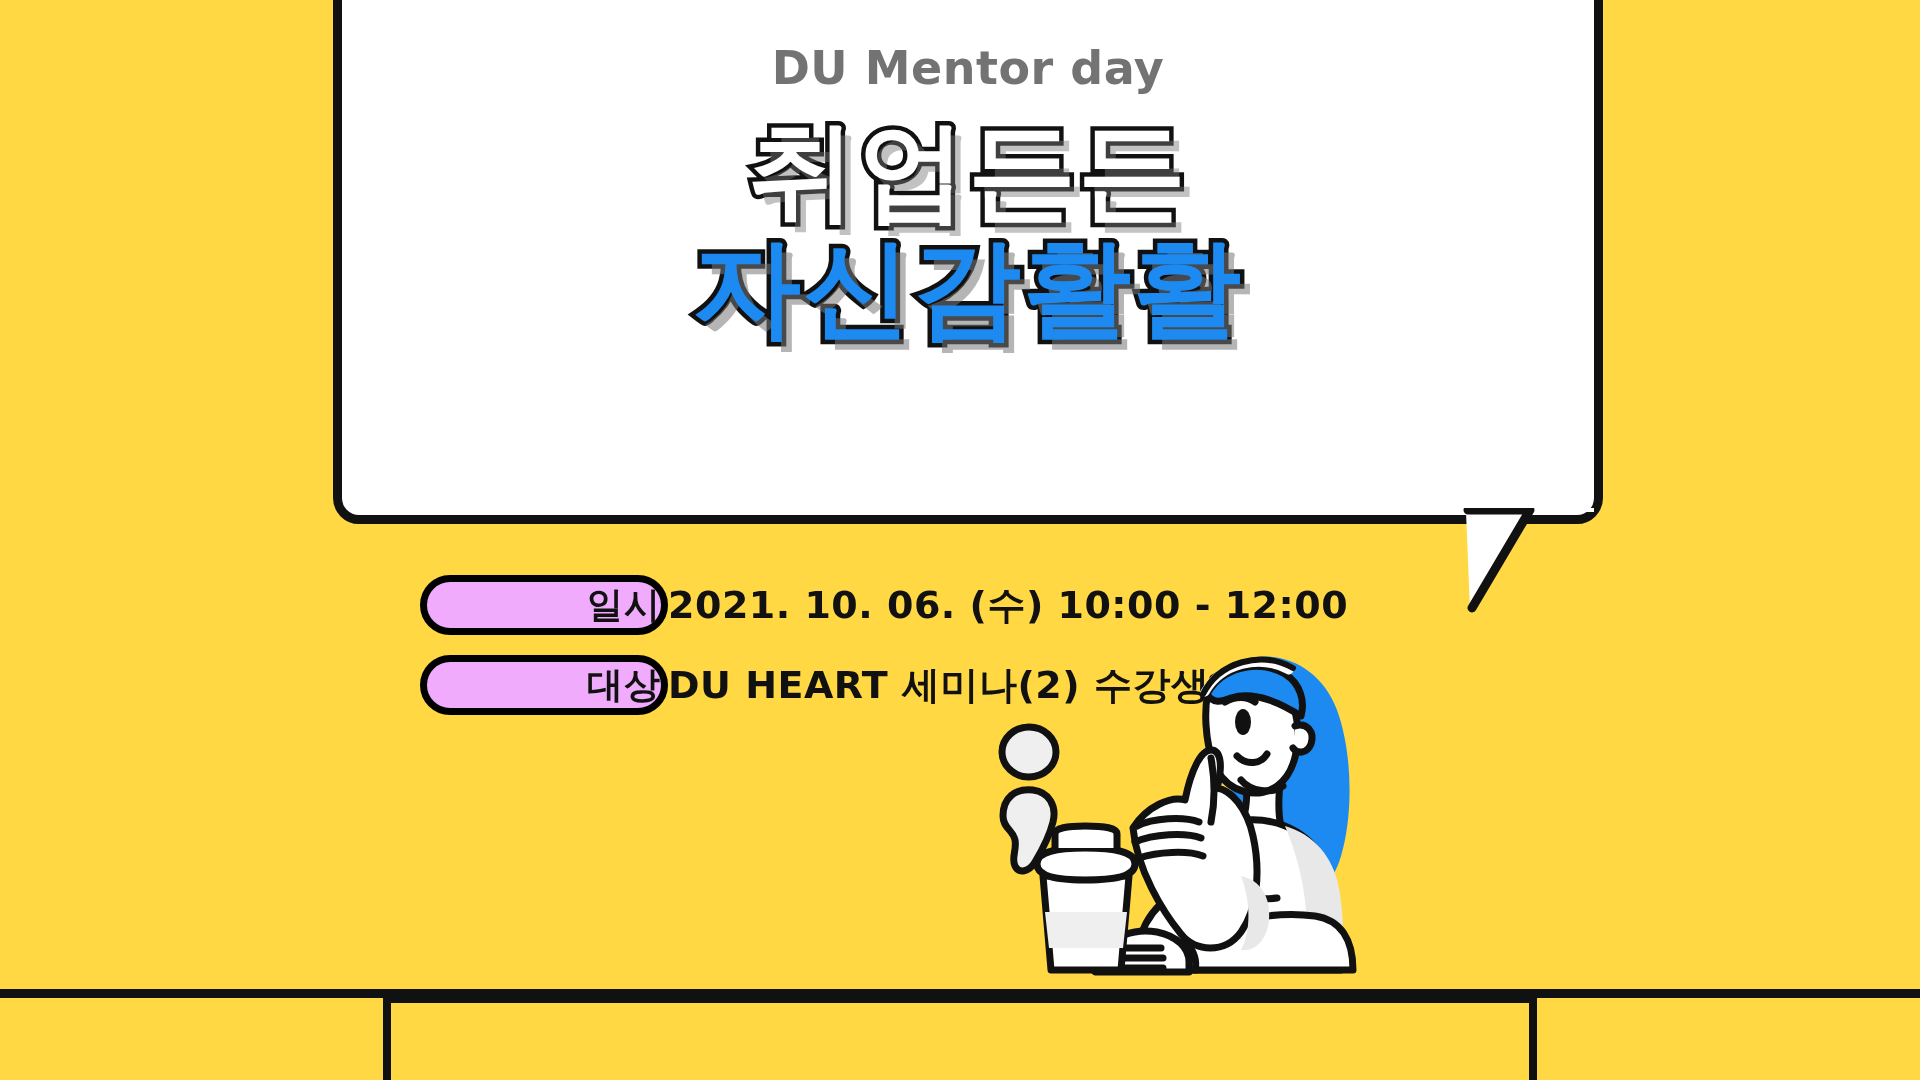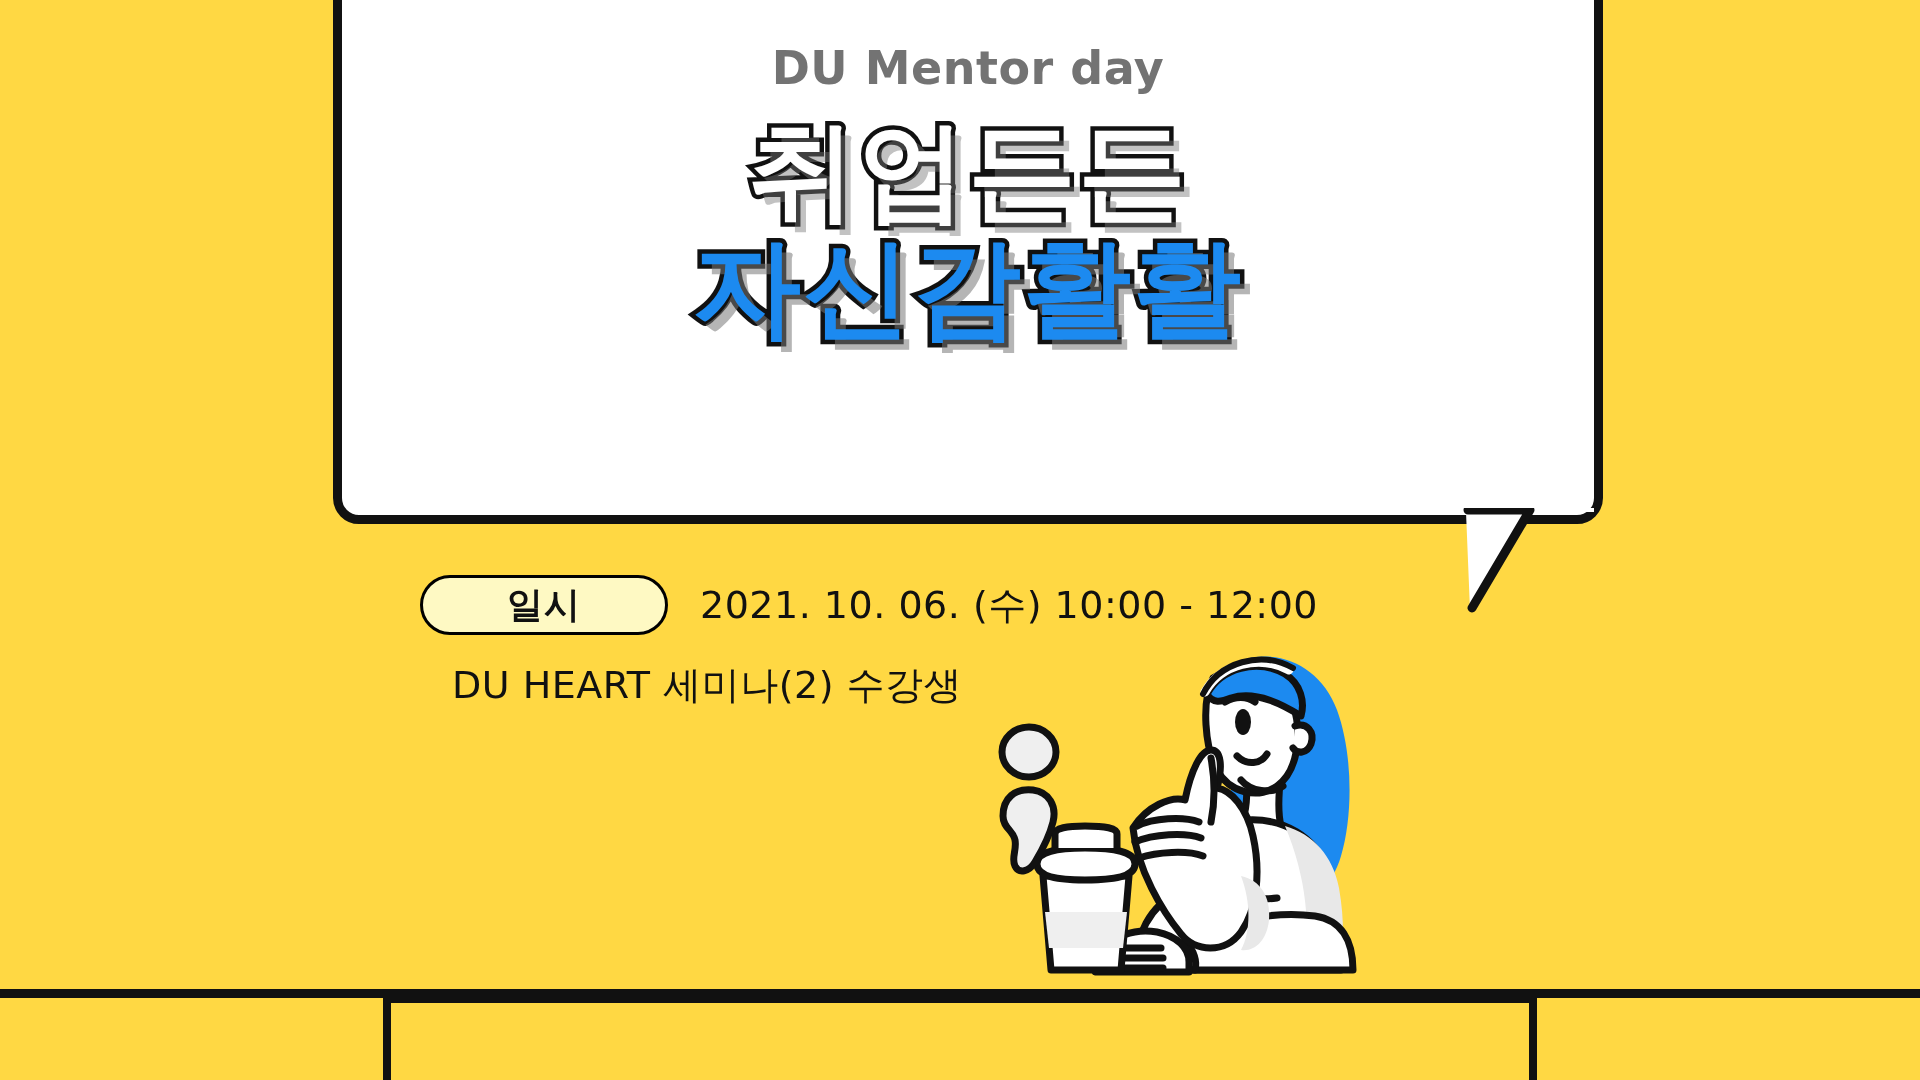--- a/index.html
+++ b/index.html
@@ -114,44 +114,43 @@
   .info-row {
     display: flex;
     align-items: center;
     margin-bottom: 20px;
     height: 60px;
   }
 
   .pill {
     width: 248px;
     height: 60px;
-    border: 3px solid #000000;
+    border: 7px solid #000000;
     border-radius: 34px;
-    background: #fef9c3;
+    background: #f0abfc;
     display: flex;
     align-items: center;
-    justify-content: center;
+    justify-content: flex-end;
     box-sizing: border-box;
     flex: none;
   }
 
   .pill-label {
     font-family: "DejaVu Sans", sans-serif;
     font-size: 36px;
     font-weight: 700;
     color: #111111;
     letter-spacing: 1px;
     line-height: 1;
   }
 
   .info-value {
-    margin-left: 32px;
     font-family: "DejaVu Sans", sans-serif;
     font-size: 38px;
-    font-weight: 400;
+    font-weight: 700;
     color: #111111;
     white-space: nowrap;
     letter-spacing: 0.5px;
   }
 
   
   .bottom-panel {
     position: absolute;
     left: 383px;
     top: 995px;
@@ -203,20 +202,23 @@
   <div class="info-block">
 
     <div class="info-row">
       <div class="pill">
         <span class="pill-label">일시</span>
       </div>
       <div class="info-value">2021. 10. 06. (수) 10:00 - 12:00</div>
     </div>
 
     <div class="info-row">
+      <div class="pill">
+        <span class="pill-label">대상</span>
+      </div>
       <div class="info-value">DU HEART 세미나(2) 수강생</div>
     </div>
 
   </div>
 
   <svg class="illustration" viewBox="0 0 500 360">
     <g stroke="#111111" stroke-width="7" stroke-linecap="round" stroke-linejoin="round" fill="none">
 
       <path d="M286 18 C255 30 242 62 244 96 C246 140 248 186 244 214
                C240 242 236 260 244 268 C256 280 282 276 294 262

